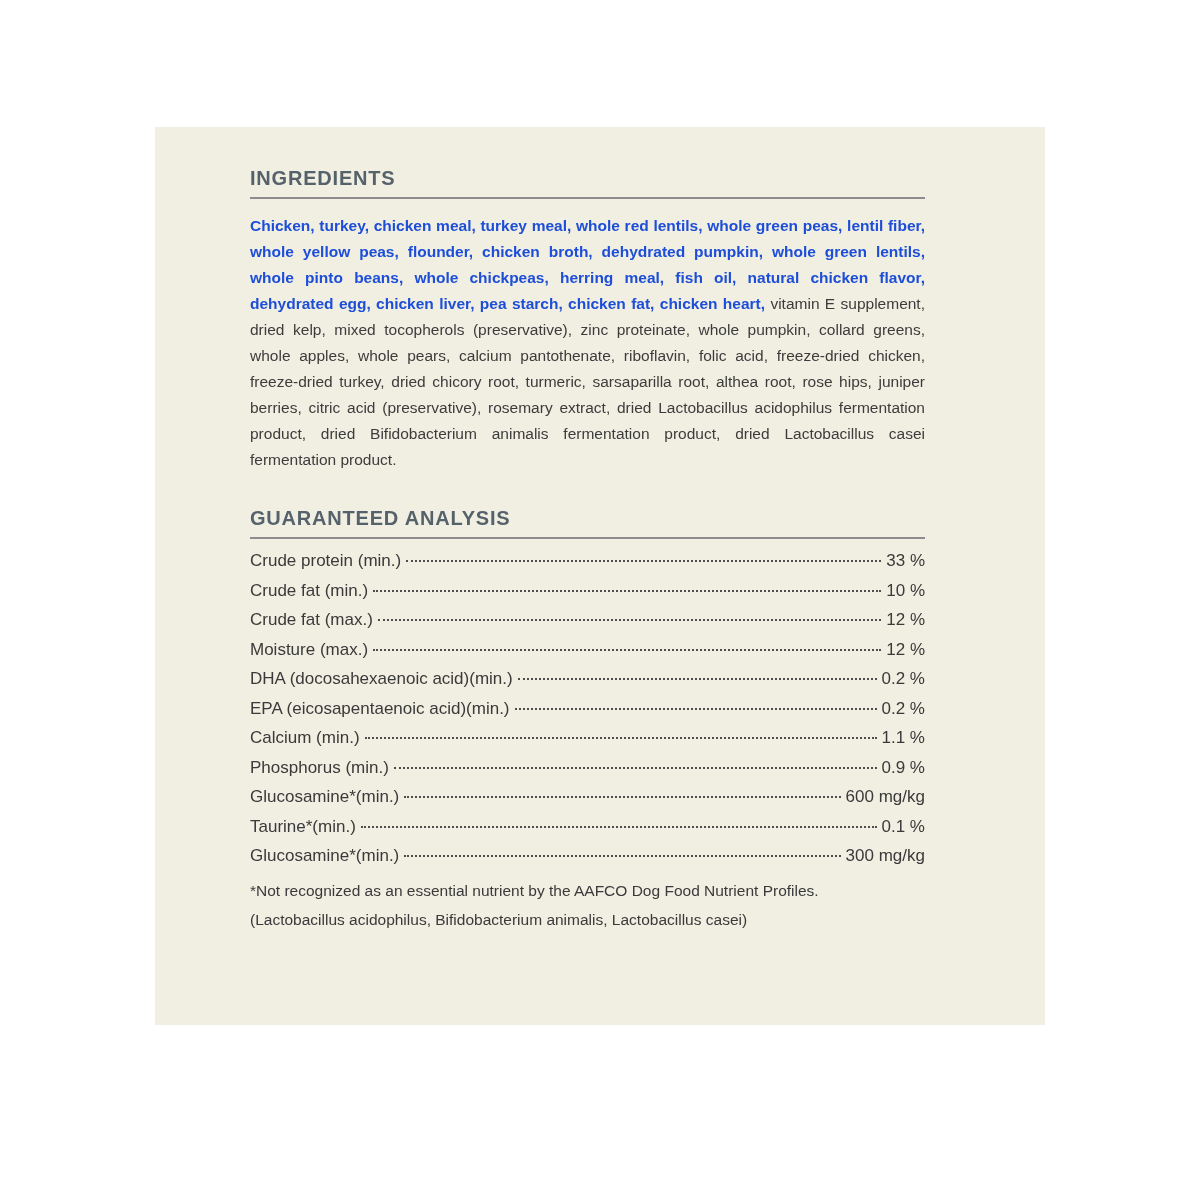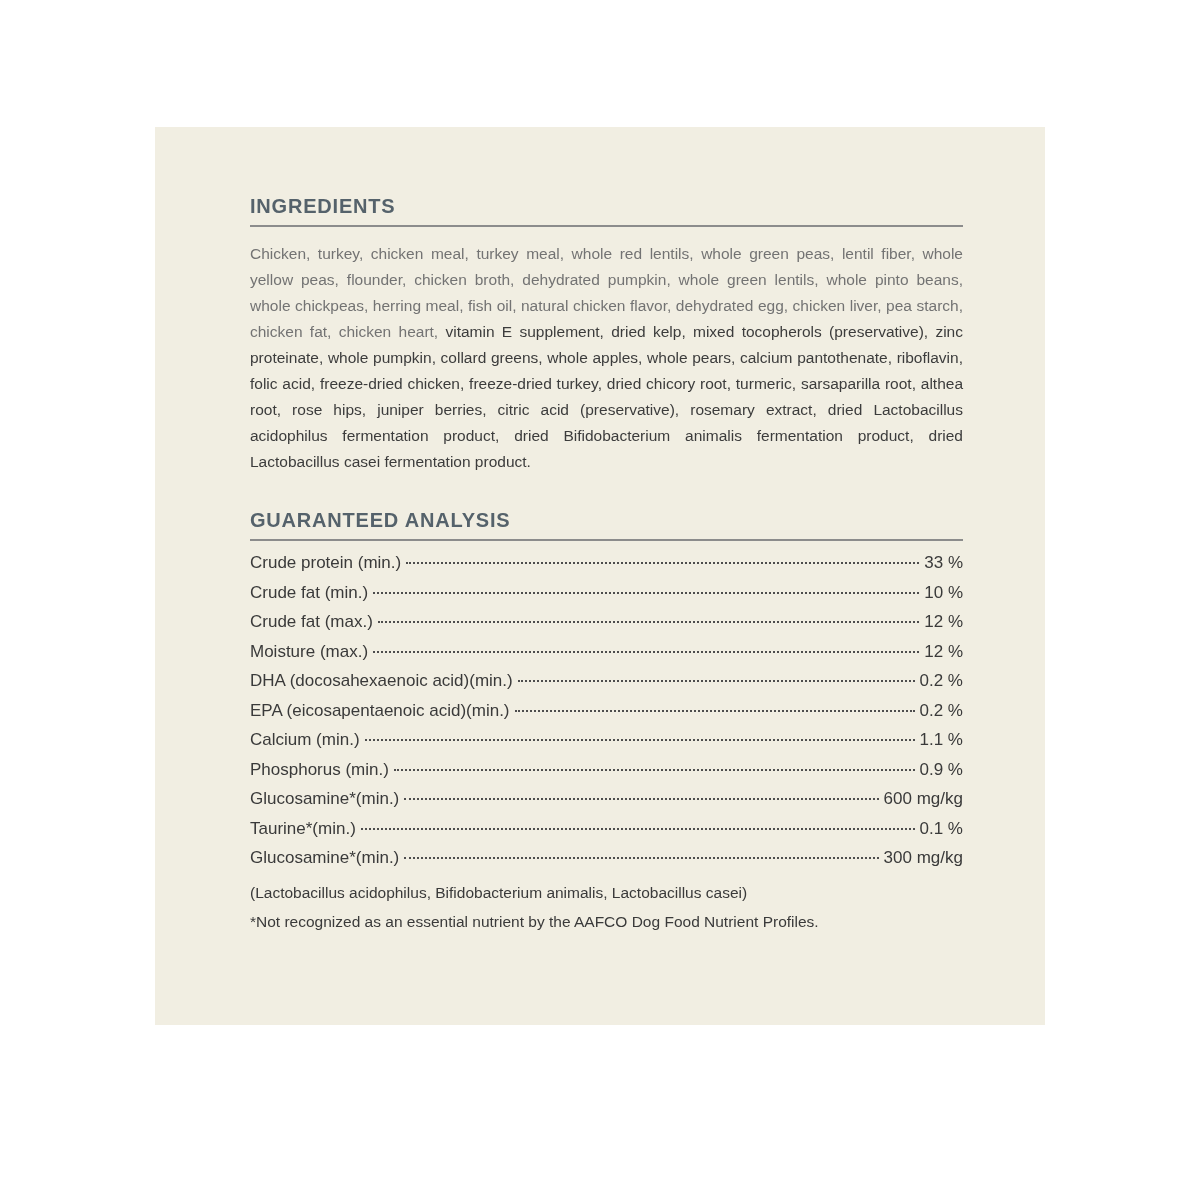--- a/index.html
+++ b/index.html
@@ -13,23 +13,22 @@
   }
   .label-panel {
     position: absolute;
     left: 155px;
     top: 127px;
     width: 890px;
     height: 898px;
     background: #f1eee2;
   }
   .label-content {
-    padding: 40px 82px 0 95px;
+    padding: 40px 120px 0 95px;
     color: #3a3a3a;
-    margin-top: 28px;
   }
   .section-title {
     font-size: 20px;
     font-weight: bold;
     letter-spacing: 0.8px;
     color: #55626b;
     margin: 0;
   }
   .section-rule {
     border: none;
@@ -37,22 +36,22 @@
     margin: 7px 0 0 0;
   }
   .ingredients-text {
     margin: 14px 0 0 0;
     font-size: 15.5px;
     line-height: 26px;
     text-align: justify;
     color: #3c3c3c;
   }
   .ingredients-text .bold-part {
-    font-weight: normal;
-    color: #737373;
+    font-weight: bold;
+    color: #1d4ed8;
   }
   .analysis-section {
     margin-top: 34px;
   }
   .ga-table {
     margin-top: 12px;
   }
   .ga-row {
     display: flex;
     align-items: baseline;
@@ -163,18 +162,18 @@
 
         <div class="ga-row">
           <span class="ga-label">Glucosamine*(min.)</span>
           <span class="ga-dots"></span>
           <span class="ga-value">300 mg/kg</span>
         </div>
 
 
       </div>
 
+      <p class="ga-footnote">*Not recognized as an essential nutrient by the AAFCO Dog Food Nutrient Profiles.</p>
       <p class="ga-footnote">(Lactobacillus acidophilus, Bifidobacterium animalis, Lactobacillus casei)</p>
-      <p class="ga-footnote">*Not recognized as an essential nutrient by the AAFCO Dog Food Nutrient Profiles.</p>
     </section>
 
   </div>
 </div>
 
 </body></html>

